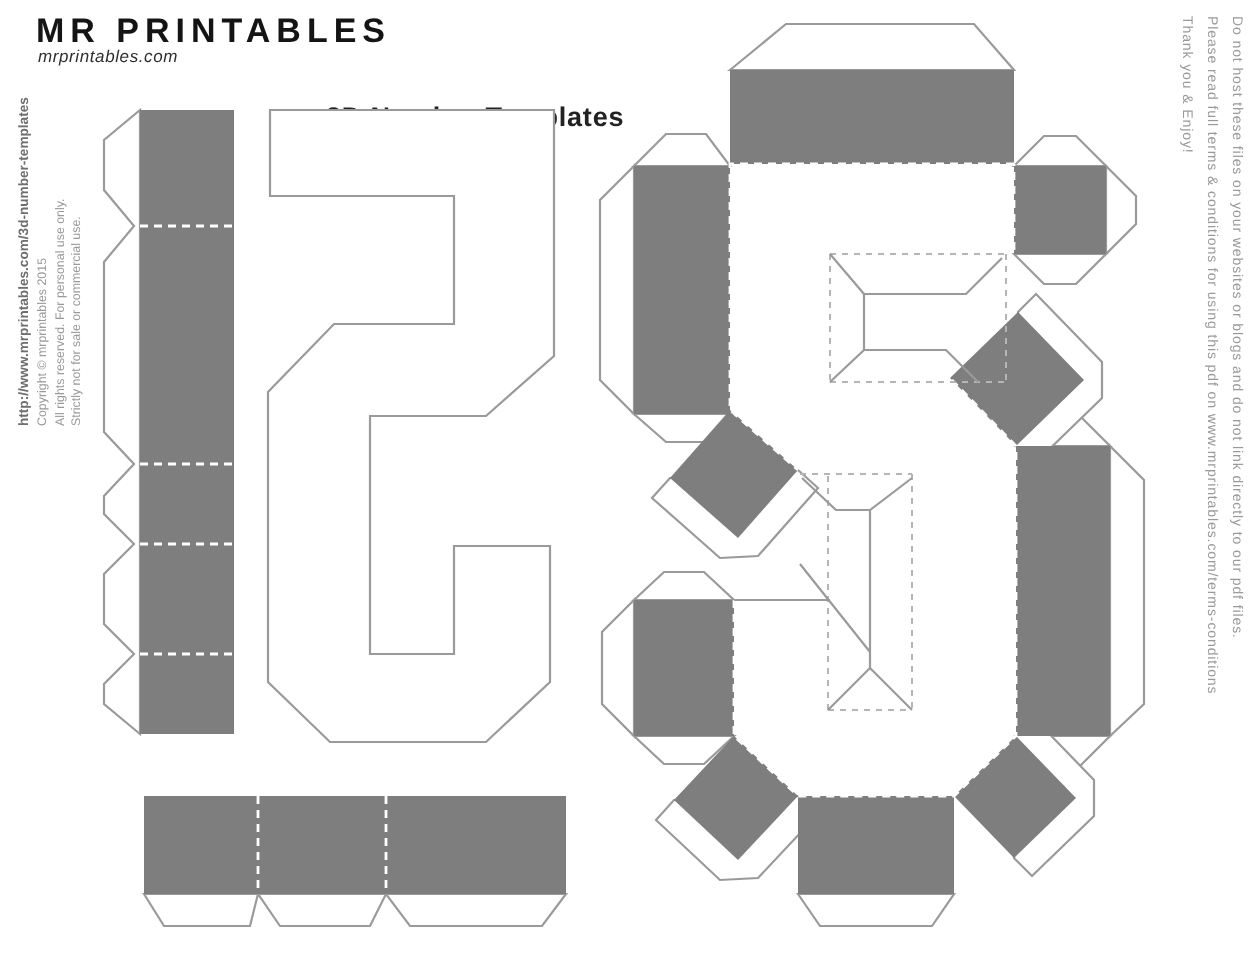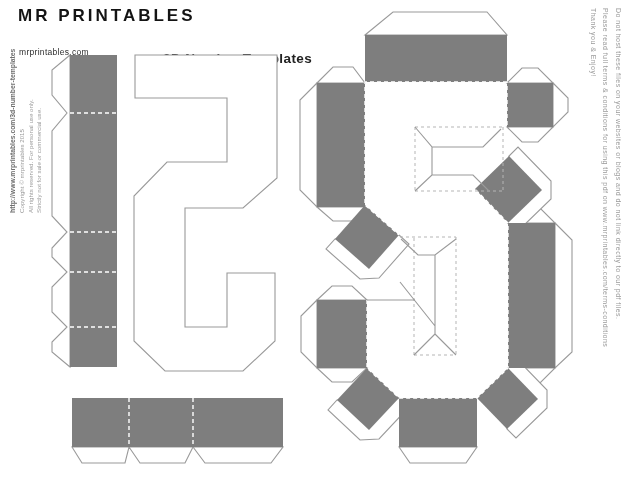--- a/index.html
+++ b/index.html
@@ -1,21 +1,21 @@
 <!DOCTYPE html>
 <html><head>
 <meta charset="utf-8">
 <style>
   html,body{margin:0;padding:0;background:#ffffff;width:625px;height:483px;overflow:hidden;
     font-family:"Liberation Sans", sans-serif;}
   .page{position:relative;width:562px;height:483px;background:#fff;}
 
   .logo{position:absolute;left:18px;top:6px;font-size:17px;font-weight:800;letter-spacing:3px;
     color:#141414;white-space:nowrap;}
-  .site{position:absolute;left:19px;top:47px;font-size:8.5px;color:#2e2e2e;letter-spacing:.3px;}
+  .site{position:absolute;left:19px;top:23px;font-size:8.5px;color:#2e2e2e;letter-spacing:.3px;font-style:italic;}
   .title{position:absolute;left:163px;top:11px;font-size:13.5px;font-weight:700;color:#222;
     letter-spacing:.4px;white-space:nowrap;margin-top:40px;}
 
   .left-legal{position:absolute;left:8px;top:213px;width:162px;
     transform:rotate(-90deg);transform-origin:0 0;color:#8a8a8a;white-space:nowrap;}
   .left-legal .url{font-size:6.8px;font-weight:700;color:#6e6e6e;line-height:10px;}
   .left-legal .small{font-size:6.2px;line-height:8.5px;color:#9a9a9a;}
 
   .right-instr{position:absolute;left:586px;top:8px;height:430px;
     writing-mode:vertical-rl;color:#9a9a9a;font-size:7px;letter-spacing:.45px;

